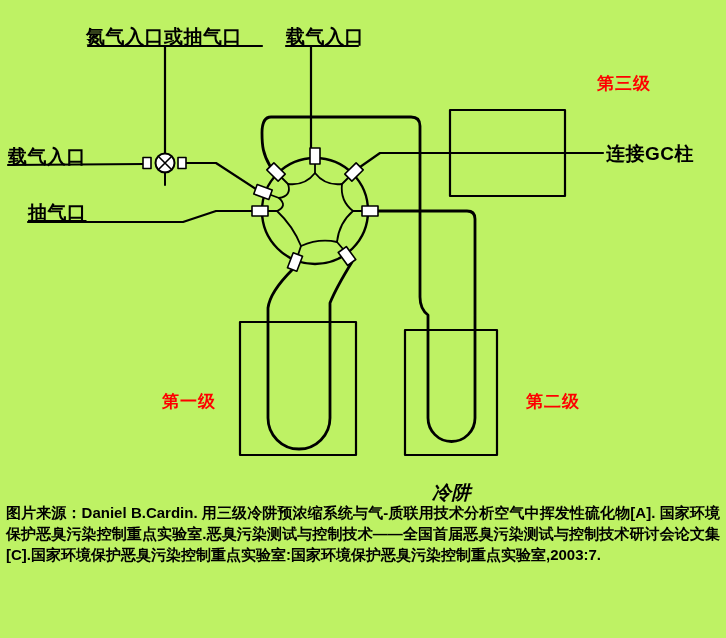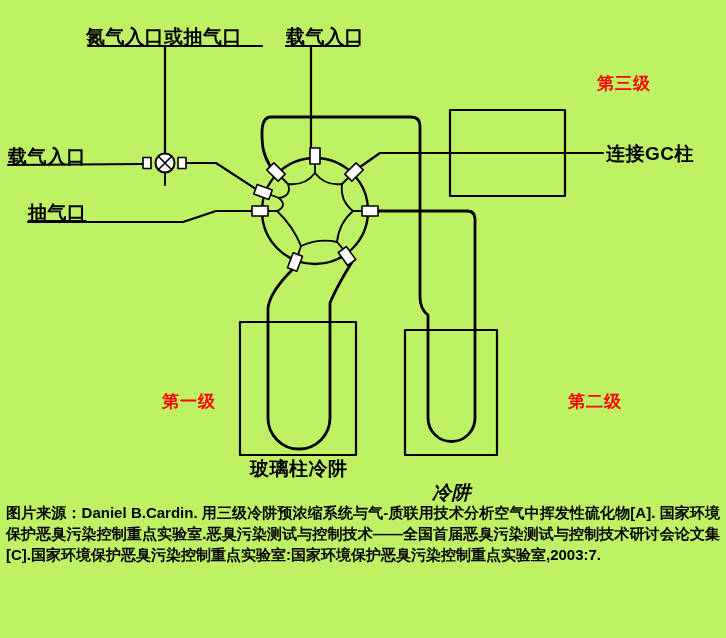--- a/index.html
+++ b/index.html
@@ -68,21 +68,20 @@
         <path d="M165,172.5 V185" stroke-width="2"></path>
       </g>
     </g>
   </svg>
 
   <div class="lbl" style="left:86px;top:24px;">氮气入口或抽气口</div>
   <div class="lbl" style="left:286px;top:24px;">载气入口</div>
   <div class="lbl" style="left:8px;top:144px;">载气入口</div>
   <div class="lbl" style="left:28px;top:200px;text-decoration:underline;">抽气口</div>
   <div class="lbl" style="left:606px;top:141px;">连接GC柱</div>
-  <div class="lbl" style="left:250px;top:456px;">玻璃柱冷阱</div>
   <div class="lbl" style="left:432px;top:480px;font-style:italic;">冷阱</div>
 
   <div class="stage-lbl" style="left:597px;top:72px;">第三级</div>
   <div class="stage-lbl" style="left:156px;top:390px;margin-left:6px;">第一级</div>
-  <div class="stage-lbl" style="left:526px;top:390px;margin-left:42px;">第二级</div>
+  <div class="stage-lbl" style="left:526px;top:390px;">第二级</div>
 
   <div id="caption">图片来源：Daniel B.Cardin. 用三级冷阱预浓缩系统与气-质联用技术分析空气中挥发性硫化物[A]. 国家环境保护恶臭污染控制重点实验室.恶臭污染测试与控制技术——全国首届恶臭污染测试与控制技术研讨会论文集[C].国家环境保护恶臭污染控制重点实验室:国家环境保护恶臭污染控制重点实验室,2003:7.</div>
 </div>
 
 </body></html>

